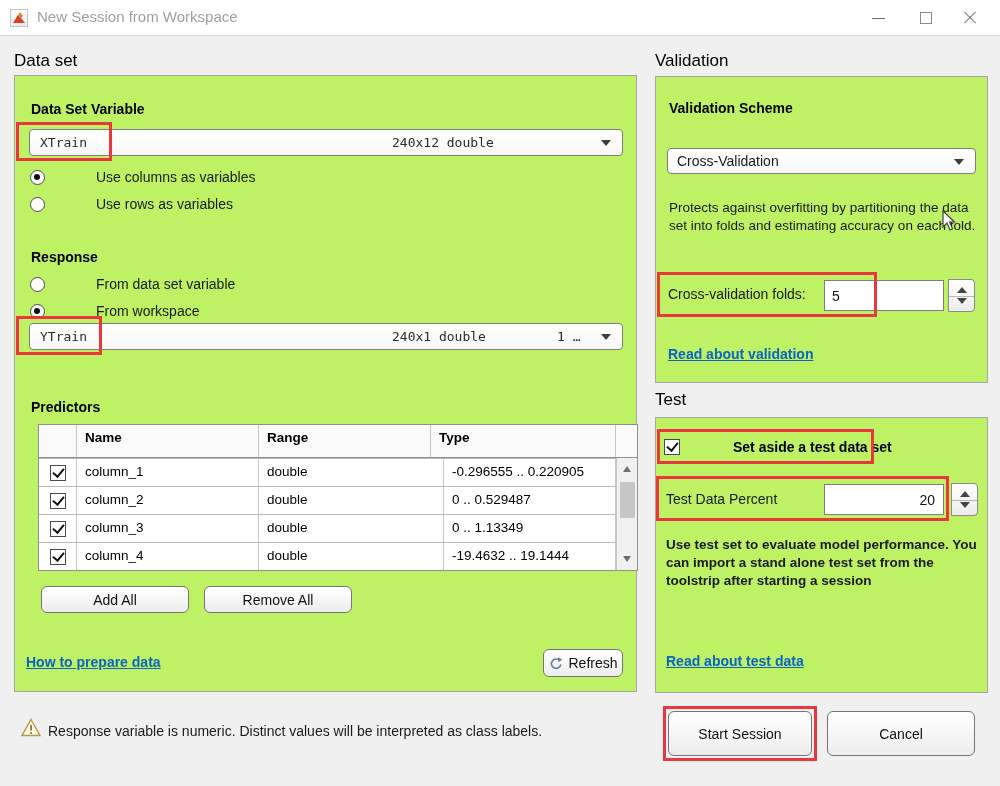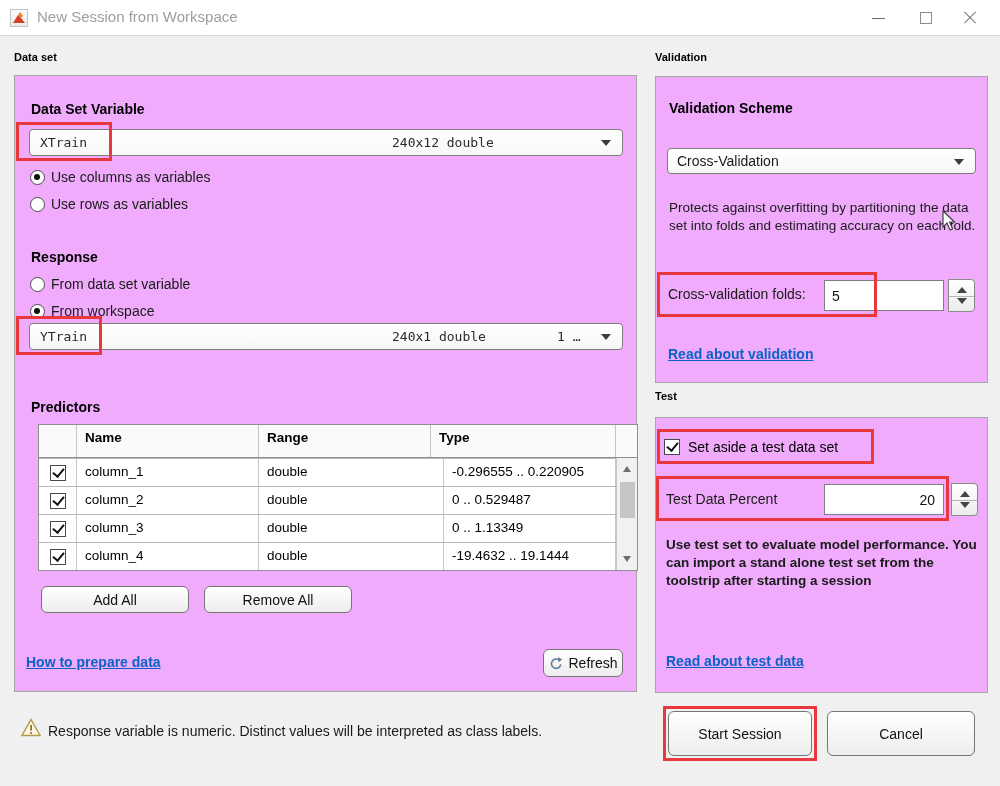--- a/index.html
+++ b/index.html
@@ -10,31 +10,31 @@
   .app-icon { position:absolute; left:10px; top:9px; width:18px; height:18px; background:linear-gradient(#fbfbfb,#ececec); border:1px solid #c3c3c3; }
   .titlebar-title { position:absolute; left:37px; top:8px; font-size:15px; color:#9e9e9e; }
   .win-btn { position:absolute; top:0; width:44px; height:36px; display:flex; align-items:center; justify-content:center; }
   .win-min { right:100px; } .win-max { right:52px; } .win-close { right:8px; }
   .min-glyph { width:13px; border-top:1px solid #6b6b6b; }
   .max-glyph { width:12px; height:12px; border:1px solid #8b8b8b; }
   .close-glyph { position:relative; width:14px; height:14px; }
   .close-glyph::before,.close-glyph::after { content:""; position:absolute; left:-1px; top:6px; width:16px; border-top:1px solid #7a7a7a; }
   .close-glyph::before { transform:rotate(45deg); } .close-glyph::after { transform:rotate(-45deg); }
 
-  .section-title { position:absolute; font-size:11px; font-weight:bold; color:#000;text-align:center; }
-  .panel { position:absolute; border:1px solid #a6a6a6; background:#f0abfc; }
+  .section-title { position:absolute; font-size:17px; font-weight:normal; color:#000;text-align:center; }
+  .panel { position:absolute; border:1px solid #a6a6a6; background:#bef264; }
   .bold-label { position:absolute; font-size:14px; font-weight:bold; color:#000; }
   .plain { position:absolute; font-size:14px; color:#1a1a1a; }
 
   .dropdown { position:absolute; height:27px; background:linear-gradient(#ffffff,#f7f7f7); border:1px solid #7e7e7e; border-radius:4px; }
   .dd-mono { font-family:"DejaVu Sans Mono", monospace; font-size:13px; color:#2b2b2b; position:absolute; top:5px; white-space:pre; }
   .dd-sans { font-size:14px; color:#1a1a1a; position:absolute; top:4px; left:9px; }
   .dd-arrow { position:absolute; right:11px; top:10px; width:0; height:0; border-left:5px solid transparent; border-right:5px solid transparent; border-top:6px solid #3c3c3c; }
 
-  .radio-row { position:absolute; display:flex; align-items:center; }
+  .radio-row { position:absolute; display:flex; align-items:center;gap:45px; }
   .radio { width:15px; height:15px; border:1.5px solid #4a4a4a; border-radius:50%; background:#fff; margin-right:6px; position:relative; flex:none; }
   .radio.sel::after { content:""; position:absolute; left:3px; top:3px; width:6px; height:6px; background:#111; border-radius:50%; }
   .radio-label { font-size:14px; color:#1a1a1a; }
 
   .checkbox { width:16px; height:16px; border:1.5px solid #4a4a4a; background:#fff; position:relative; flex:none; }
   .checkbox.checked::after { content:""; position:absolute; left:4px; top:0px; width:5px; height:9px; border-right:2px solid #111; border-bottom:2px solid #111; transform:rotate(40deg); }
 
   .ptable { position:absolute; left:23px; top:348px; width:600px; height:147px; border:1px solid #8f8f8f; background:#fff; font-size:13.5px; }
   .prow { display:flex; height:28px; border-top:1px solid #b9b9b9; background:#fff; }
   .prow.head { height:33px; border-top:none; background:#fafafa; border-bottom:1px solid #8f8f8f; font-weight:bold; }
@@ -215,21 +215,21 @@
 
 <svg class="cursor-svg" width="16" height="22" viewBox="0 0 16 22">
   <polygon points="1,1 1,17 5,13 8,20 10.5,18.8 7.6,12 12.5,12" fill="#ffffff" stroke="#444444" stroke-width="1.2"></polygon>
 </svg>
 
 <div class="section-title" style="left:655px; top:390px;">Test</div>
 
 <div class="panel" style="left:655px; top:417px; width:333px; height:276px;">
   <div class="radio-row" style="left:8px; top:21px;">
     <span class="checkbox checked" style="margin-right:8px;"></span>
-    <span style="font-size:14px; font-weight:normal; color:#000;">Set aside a test data set</span>
+    <span style="font-size:14px; font-weight:bold; color:#000;">Set aside a test data set</span>
   </div>
   <div class="plain" style="left:10px; top:73px;">Test Data Percent</div>
   <div class="numfield" style="left:168px; top:66px; width:120px; padding-right:8px; justify-content:flex-end;">20</div>
   <div class="spinner" style="left:295px; top:65px;">
     <span class="spin-up"></span>
     <span class="spin-down"></span>
   </div>
   <div class="para" style="left:10px; top:118px; width:312px;font-weight:bold;">Use test set to evaluate model performance. You can import a stand alone test set from the toolstrip after starting a session</div>
   <div class="link" style="left:10px; top:235px;">Read about test data</div>
 </div>

